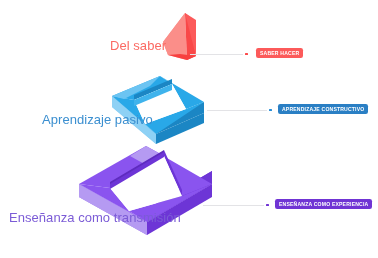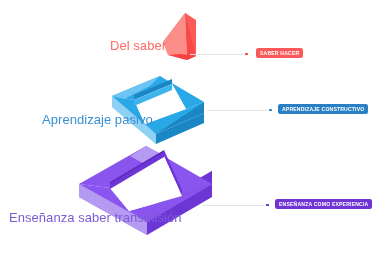--- a/index.html
+++ b/index.html
@@ -140,21 +140,21 @@
 
       <polygon points="168,55 187,60 196,56 180,54" fill="#f74040"></polygon>
     </g>
 
   </svg>
 
   <div class="side-label red" style="left:110px; top:39px;">Del saber</div>
 
   <div class="side-label blue" style="left:42px; top:113px;">Aprendizaje pasivo</div>
 
-  <div class="side-label purple" style="left:9px; top:211px;">Enseñanza saber transmisión</div>
+  <div class="side-label purple" style="left:9px; top:211px;">Enseñanza como transmisión</div>
 
   <div class="conn-line" style="left:190px; top:54px; width:53px;"></div>
   <div class="conn-dot red" style="left:245px; top:52.5px;"></div>
 
   <div class="conn-line" style="left:207px; top:110px; width:60px;"></div>
   <div class="conn-dot blue" style="left:269px; top:108.5px;"></div>
 
   <div class="conn-line" style="left:203px; top:205px; width:61px;"></div>
   <div class="conn-dot purple" style="left:266px; top:203.5px;"></div>
 

